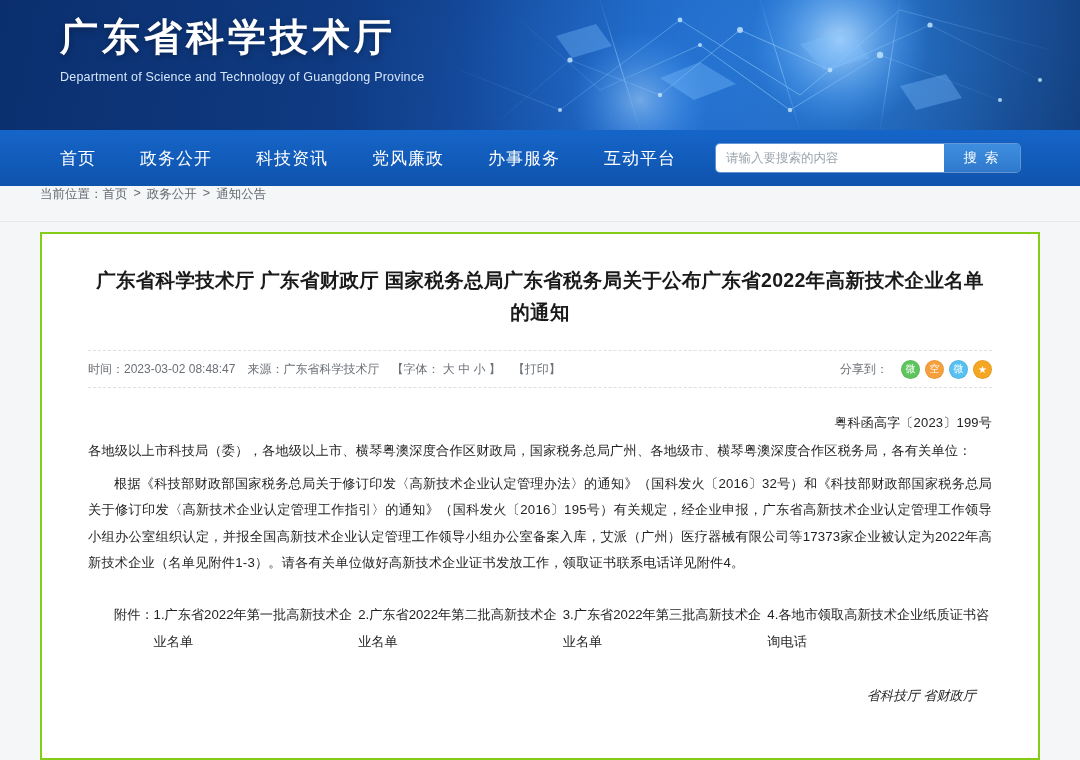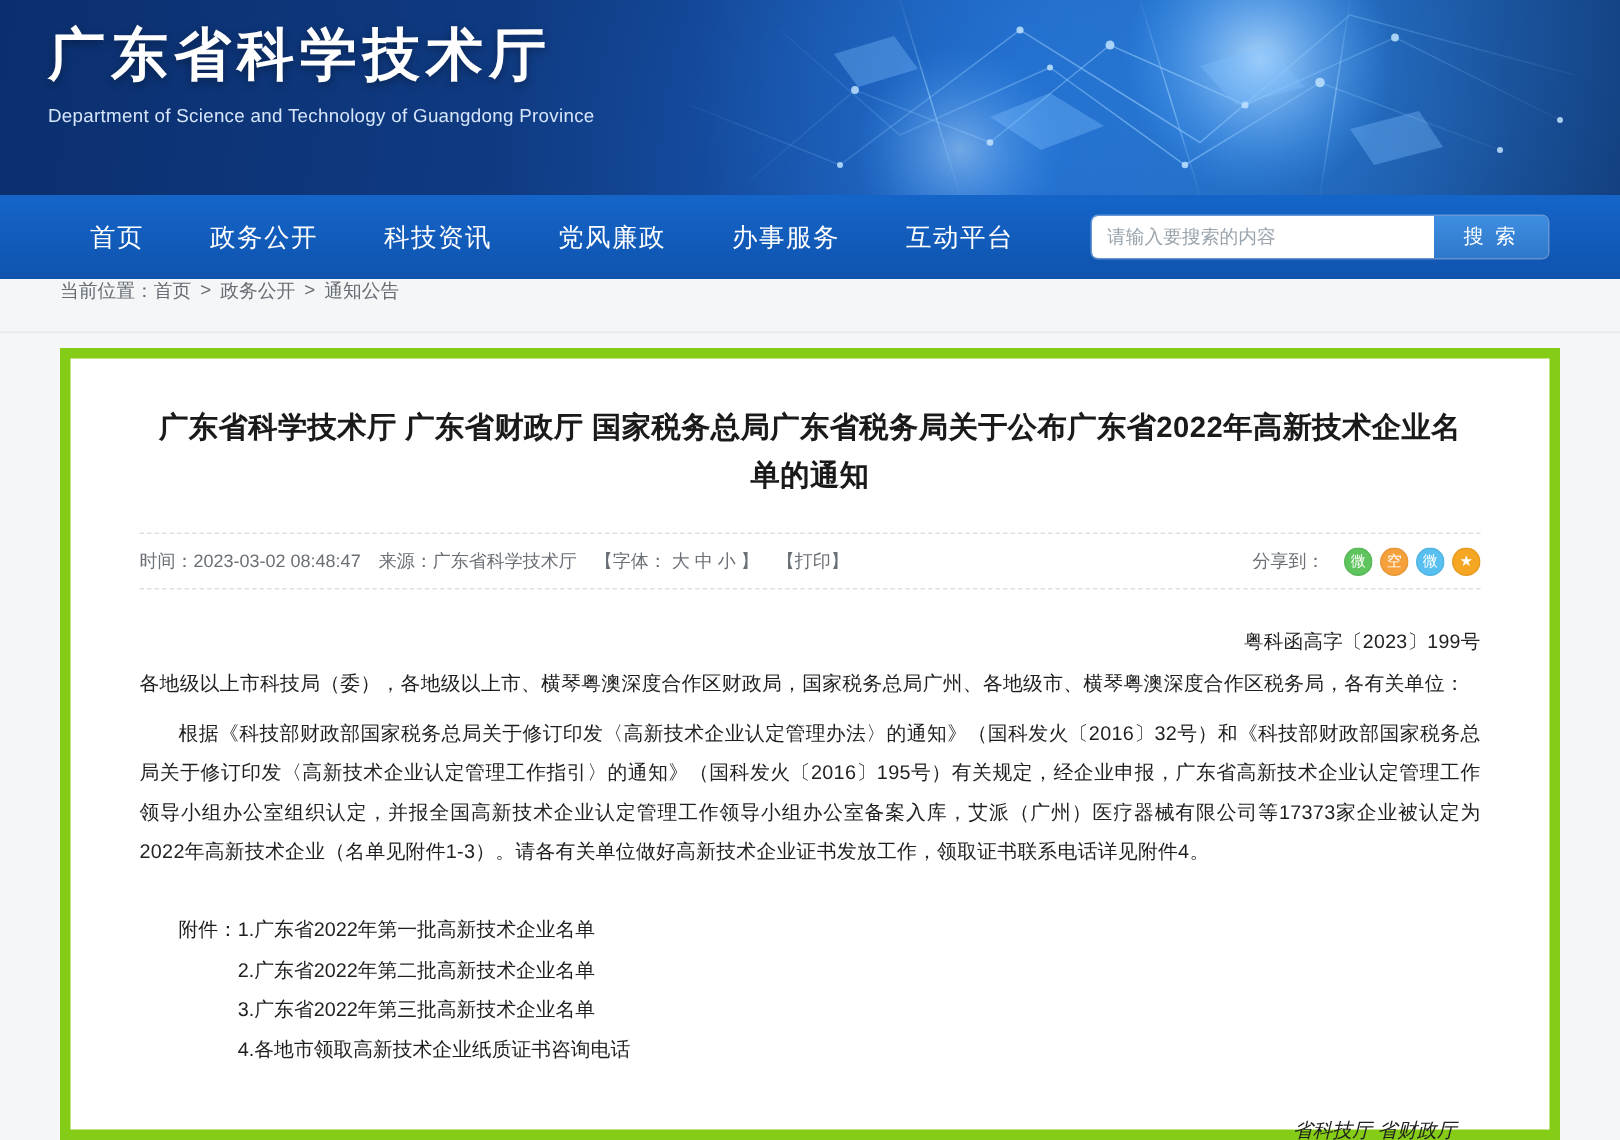--- a/index.html
+++ b/index.html
@@ -18,21 +18,21 @@
     height: 130px;
     background:
       radial-gradient(circle at 78% 30%, rgba(60,160,255,0.55) 0%, rgba(16,60,140,0) 45%),
       radial-gradient(circle at 62% 80%, rgba(40,120,230,0.45) 0%, rgba(16,60,140,0) 50%),
       linear-gradient(100deg, #0b2f6e 0%, #103d86 38%, #0f4aa0 62%, #0a2a63 100%);
     overflow: hidden;
   }
   .banner .deco { position: absolute; inset: 0; }
   .banner-title-wrap {
     position: absolute;
-    left: 32px;
+    left: 60px;
     top: 16px;
     z-index: 3;
   }
   .banner-title {
     color: #ffffff;
     font-size: 38px;
     font-weight: bold;
     letter-spacing: 4px;
     text-shadow: 0 2px 6px rgba(0,0,0,0.35);
     line-height: 1.15;
@@ -61,21 +61,21 @@
     color: #ffffff;
     font-size: 17px;
     padding: 0 22px;
     cursor: pointer;
     white-space: nowrap;
     letter-spacing: 1px;
   }
   .nav-item.first { padding-left: 14px; }
   .search-wrap {
     position: absolute;
-    right: 48px;
+    right: 60px;
     top: 50%;
     transform: translateY(-50%);
     display: flex;
     align-items: center;
     border-radius: 4px;
     overflow: hidden;
     box-shadow: 0 0 0 1px rgba(255,255,255,0.35);
   }
   .search-input {
     width: 228px;
@@ -118,21 +118,21 @@
   .crumb-sep { margin: 0 6px; color: #9aa2a9; }
 
   
   .page {
     background: #f4f6f8;
     padding: 10px 40px 0 40px;
     height: calc(760px - 130px - 56px - 36px);
   }
   .card {
     background: #ffffff;
-    border: 7px solid #84cc16;
+    border: 2px solid #84cc16;
     height: 100%;
     padding: 30px 46px 0 46px;
   }
   .doc-title {
     text-align: center;
     font-size: 19.5px;
     font-weight: bold;
     color: #1a1a1a;
     line-height: 1.65;
     letter-spacing: 0.3px;
@@ -192,21 +192,21 @@
 
   .attach {
     margin-top: 26px;
     font-size: 13.2px;
     color: #1f1f1f;
     line-height: 2.0;
     padding-left: 26px;
   }
   .attach-row { display: flex; }
   .attach-label { white-space: nowrap; text-align: right; }
-  .attach-items { display: flex; flex-direction: column; }
+  .attach-items { display: flex; flex-direction: row; }
 
   .signers {
     margin-top: 28px;
     text-align: right;
     font-size: 13.2px;
     color: #1f1f1f;
     line-height: 2.0;
     padding-right: 16px;
     font-style: italic;
   }

